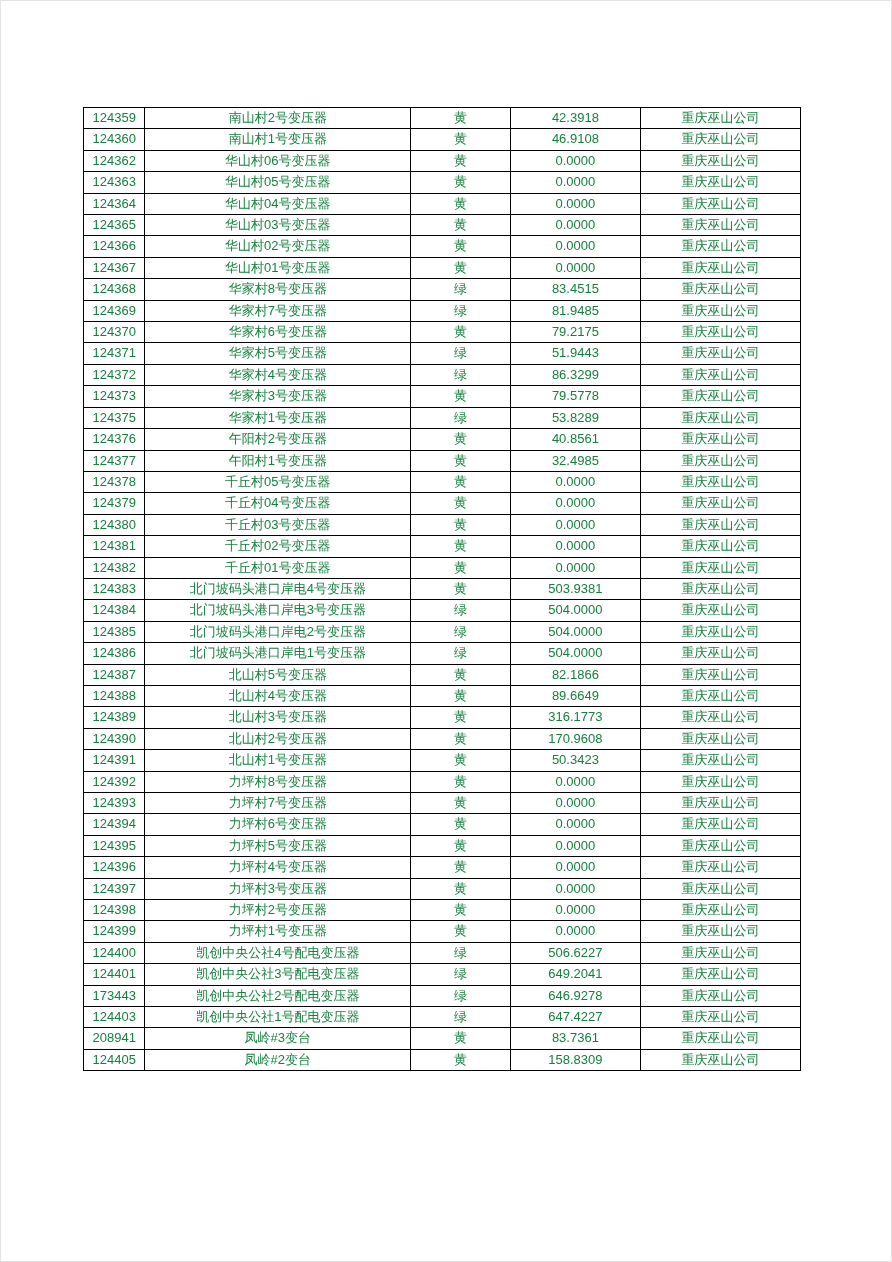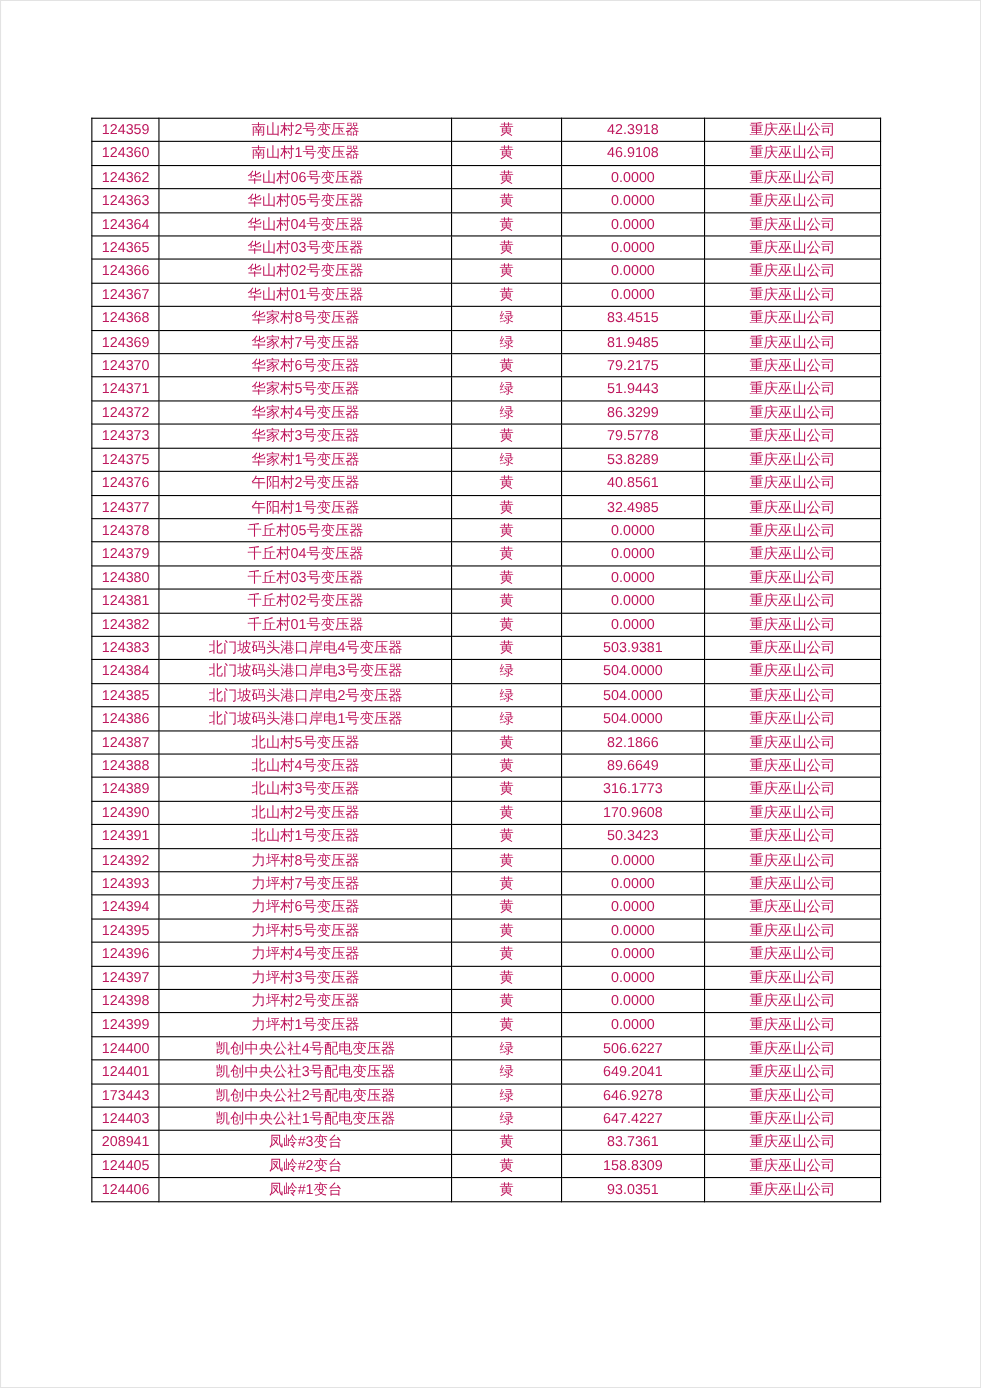--- a/index.html
+++ b/index.html
@@ -12,21 +12,21 @@
     box-shadow: inset 0 0 0 1px #e3e3e3; 
   }
   .data-table {
     position: absolute;
     left: 83px;
     top: 107px;
     width: 718px;
     border-collapse: collapse;
     table-layout: fixed;
     font-size: 13px;
-    color: #be185d;
+    color: #15803d;
   }
   .data-table td {
     border: 1px solid #000000;
     height: 20.4px;
     line-height: 20.4px;
     padding: 0 2px;
     text-align: center;
     overflow: hidden;
     white-space: nowrap;
   }
@@ -356,21 +356,14 @@
         <td>83.7361</td>
         <td>重庆巫山公司</td>
       </tr>
       <tr>
         <td>124405</td>
         <td>凤岭#2变台</td>
         <td>黄</td>
         <td>158.8309</td>
         <td>重庆巫山公司</td>
       </tr>
-      <tr>
-        <td>124406</td>
-        <td>凤岭#1变台</td>
-        <td>黄</td>
-        <td>93.0351</td>
-        <td>重庆巫山公司</td>
-      </tr>
     </tbody>
 </table>
 
 </body></html>

